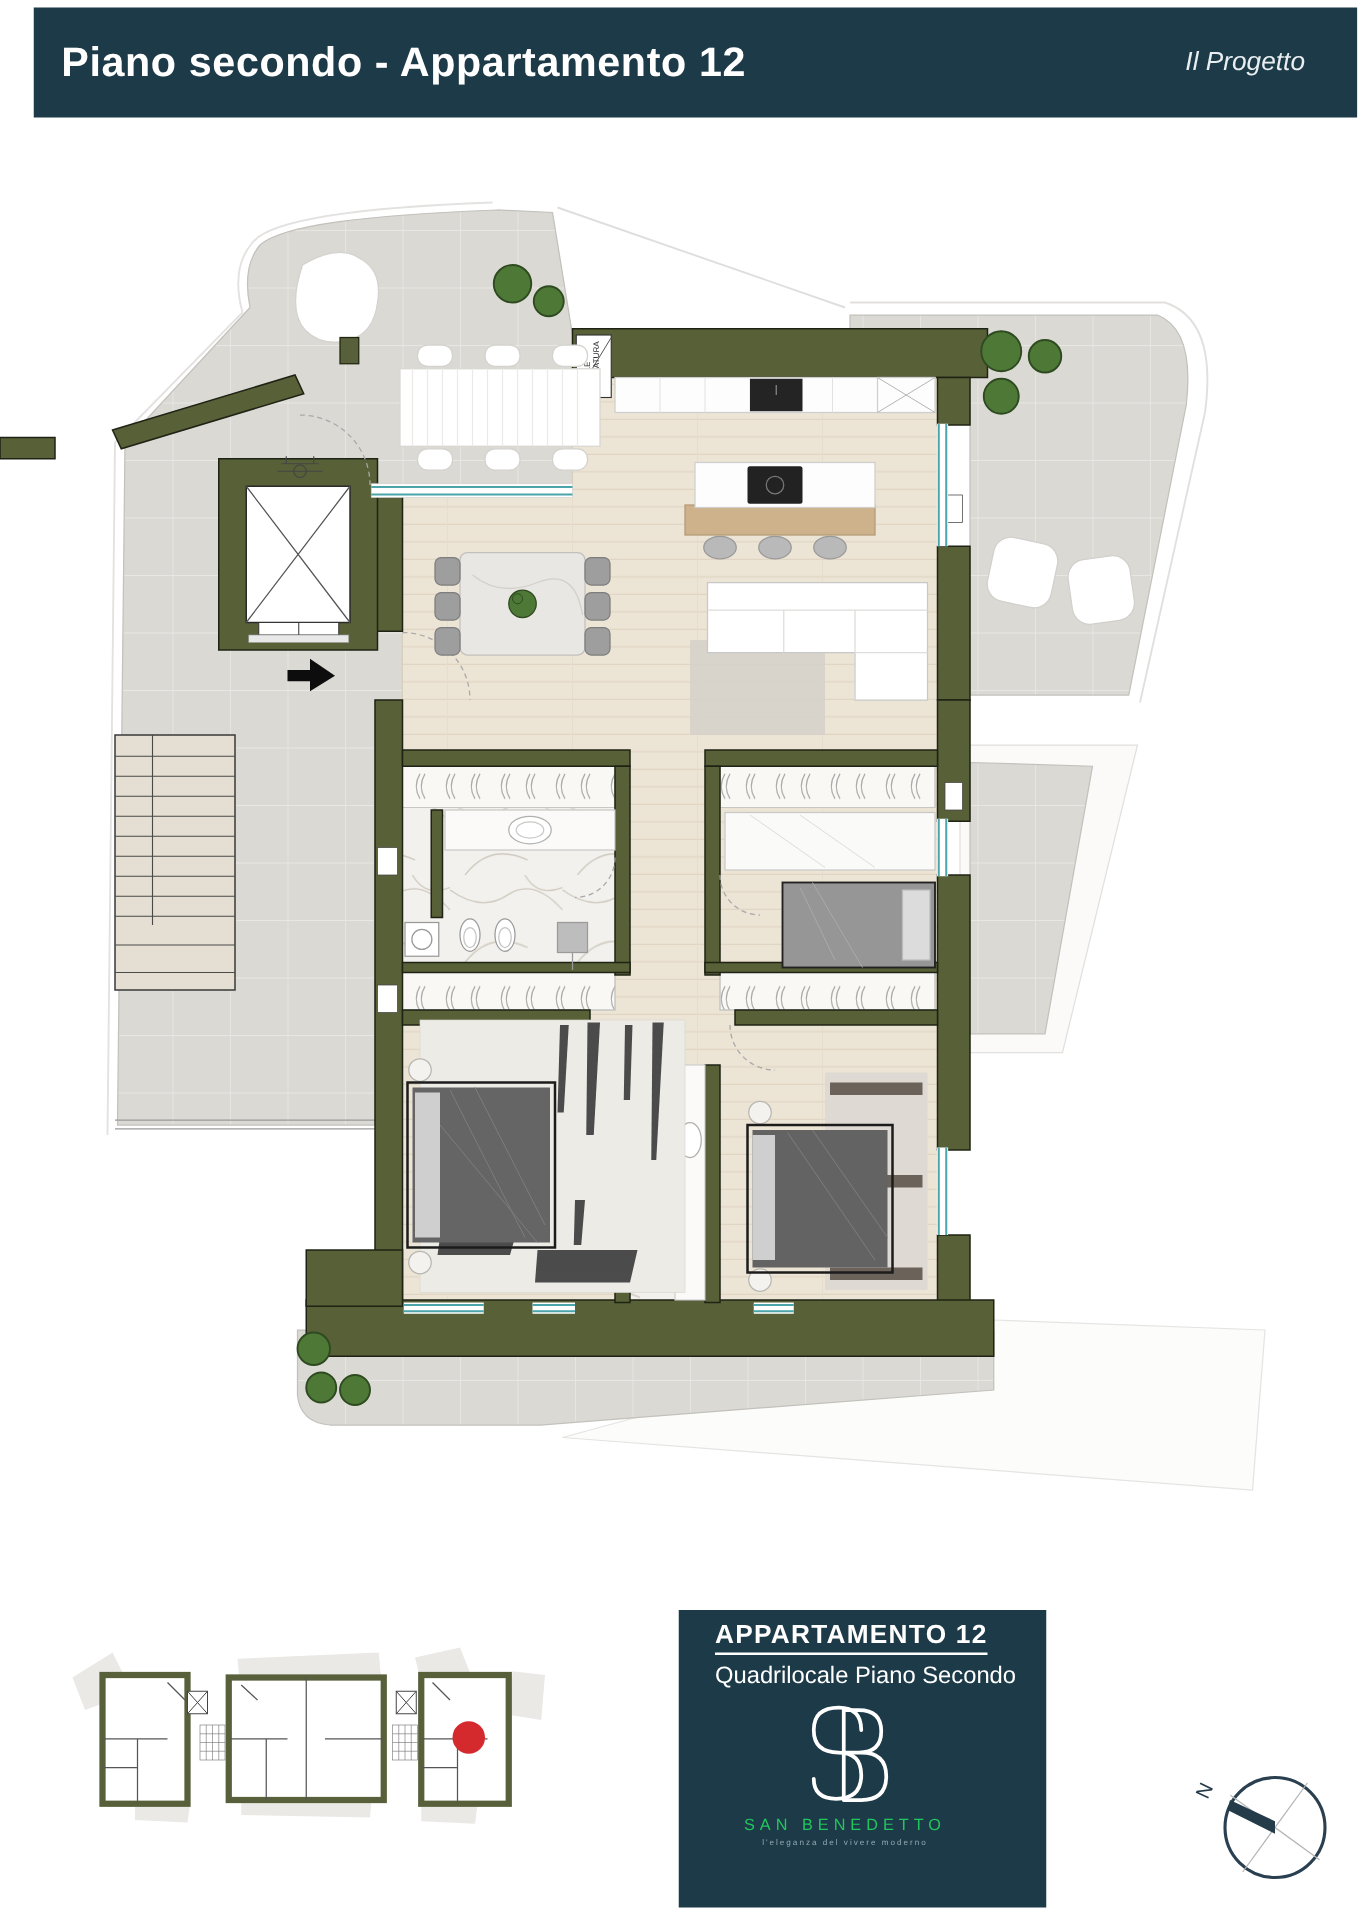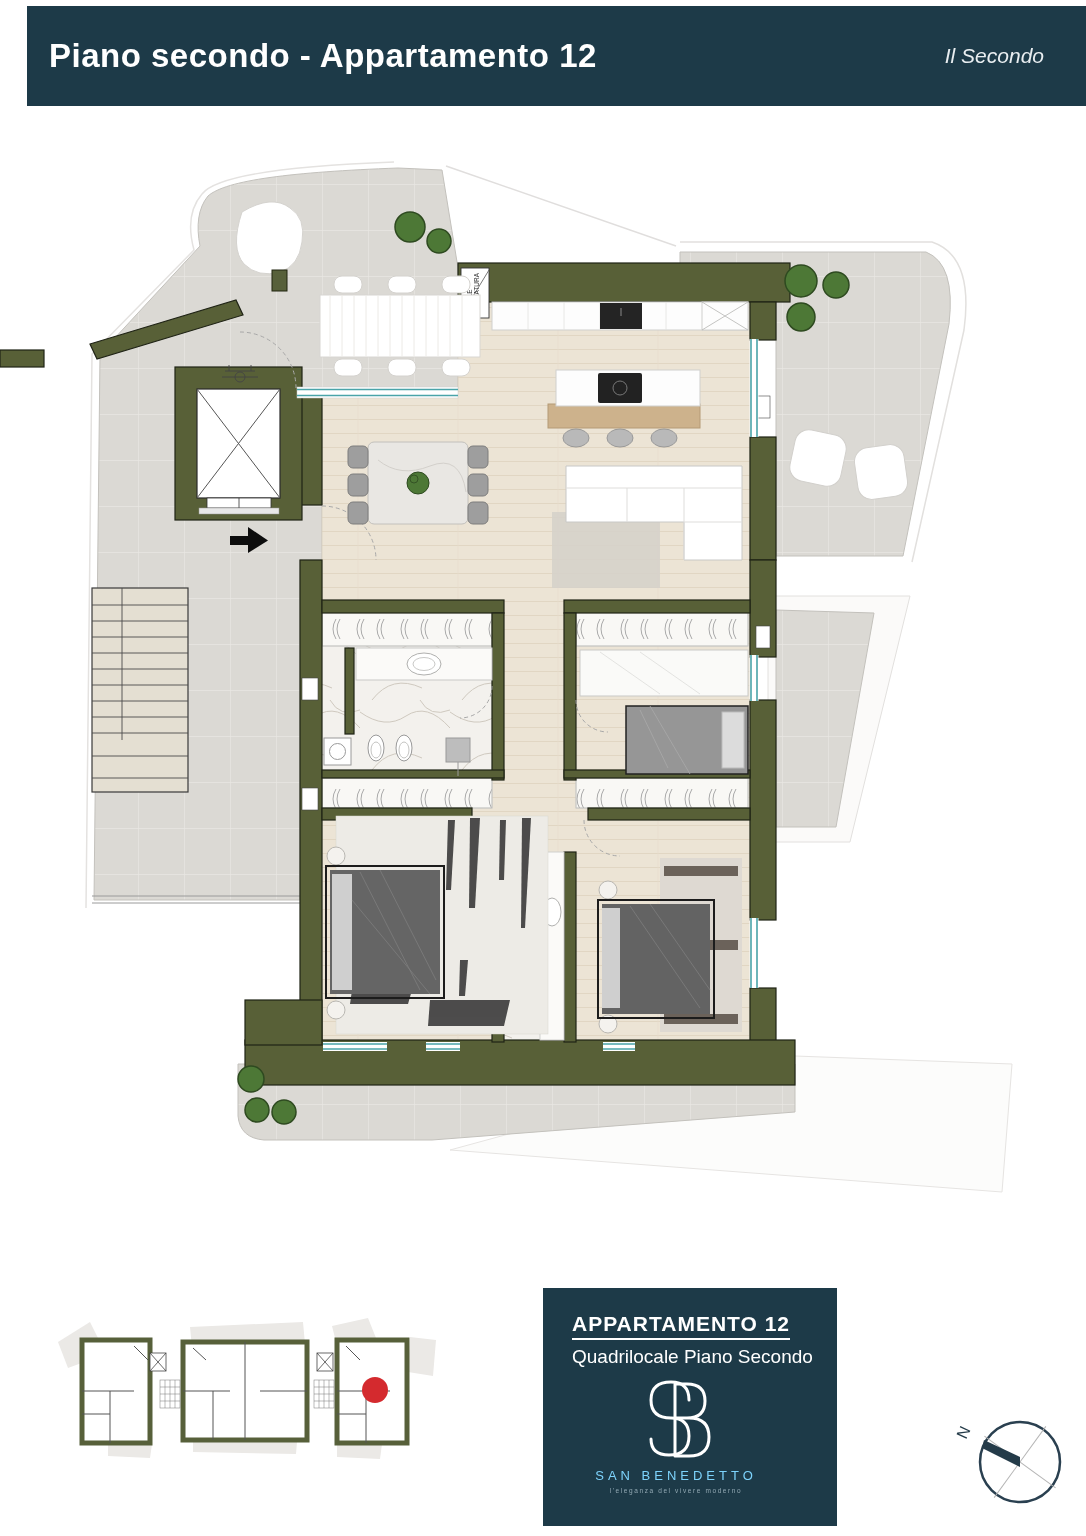--- a/index.html
+++ b/index.html
@@ -1,31 +1,31 @@
 <!DOCTYPE html>
 <html><head>
 <meta charset="utf-8">
 <style>
   html,body{margin:0;padding:0;background:#ffffff;}
   .page{position:relative;width:1086px;height:1536px;background:#ffffff;overflow:hidden;
         font-family:"Liberation Sans",sans-serif;}
-  .header{position:absolute;left:27px;top:6px;right:0;height:100px;background:#1d3a48;
+  .header{position:absolute;left:27px;top:6px;right:0;height:88px;background:#1d3a48;
           color:#ffffff;display:flex;align-items:center;justify-content:space-between;
           padding:0 42px 0 22px;box-sizing:border-box;}
   .header h1{margin:0;font-size:33px;font-weight:bold;letter-spacing:.5px;}
   .header .right{font-size:21px;font-style:italic;font-weight:300;color:#e9eef1;}
   svg{position:absolute;left:0;top:0;}
   .footerbox{position:absolute;left:543px;top:1288px;width:294px;height:238px;background:#1d3a48;
-             color:#ffffff;box-sizing:border-box;padding:24px 0 0 29px;}
+             color:#ffffff;box-sizing:border-box;padding:8px 0 0 29px;}
   .footerbox .apt-title{display:inline-block;font-size:21px;font-weight:bold;letter-spacing:1px;
              border-bottom:2px solid #ffffff;padding-bottom:2px;}
   .footerbox .apt-sub{font-size:19px;margin-top:6px;color:#ffffff;}
   .logo{width:236px;text-align:center;margin-top:10px;margin-left:-14px;}
   .logo svg{position:static;display:block;margin:0 auto;}
-  .brand{font-size:13px;letter-spacing:4px;color:#7dd3fc;margin-top:6px;}
+  .brand{font-size:13px;letter-spacing:4px;color:#22c55e;margin-top:6px;}
   .tagline{font-size:6.5px;letter-spacing:1.6px;color:#93a9b4;margin-top:4px;}
 </style>
 </head>
 <body>
 
 <div class="page">
 
   <svg width="1086" height="1536" viewBox="0 0 1086 1536">
     <defs>
       <pattern id="tile" width="46" height="46" patternUnits="userSpaceOnUse">
@@ -345,21 +345,21 @@
       <rect x="110" y="84" width="20" height="28"></rect>
       <path d="M110 91H130 M110 98H130 M110 105H130 M115 84V112 M120 84V112 M125 84V112"></path>
       <rect x="264" y="84" width="20" height="28"></rect>
       <path d="M264 91H284 M264 98H284 M264 105H284 M269 84V112 M274 84V112 M279 84V112"></path>
     </g>
     <circle cx="325" cy="94" r="13" fill="#d42a2e"></circle>
   </svg>
 
   <div class="header">
     <h1>Piano secondo - Appartamento 12</h1>
-    <span class="right">Il Secondo</span>
+    <span class="right">Il Progetto</span>
   </div>
 
   <div class="footerbox">
     <div class="apt-title">APPARTAMENTO 12</div>
     <div class="apt-sub">Quadrilocale Piano Secondo</div>
     <div class="logo">
       <svg width="120" height="84" viewBox="0 0 110 84">
         <g stroke="#ffffff" stroke-width="3" fill="none" stroke-linecap="round">
           <path d="M54 6 V78 M54 6 H66 Q84 6 84 23 Q84 40 66 40 H54 M54 40 H68 Q88 40 88 59 Q88 78 68 78 H54"></path>
           <path d="M68 22 Q68 4 50 4 Q30 4 30 22 Q30 40 50 40 Q68 40 68 58 Q68 77 48 77 Q30 77 30 61"></path>

